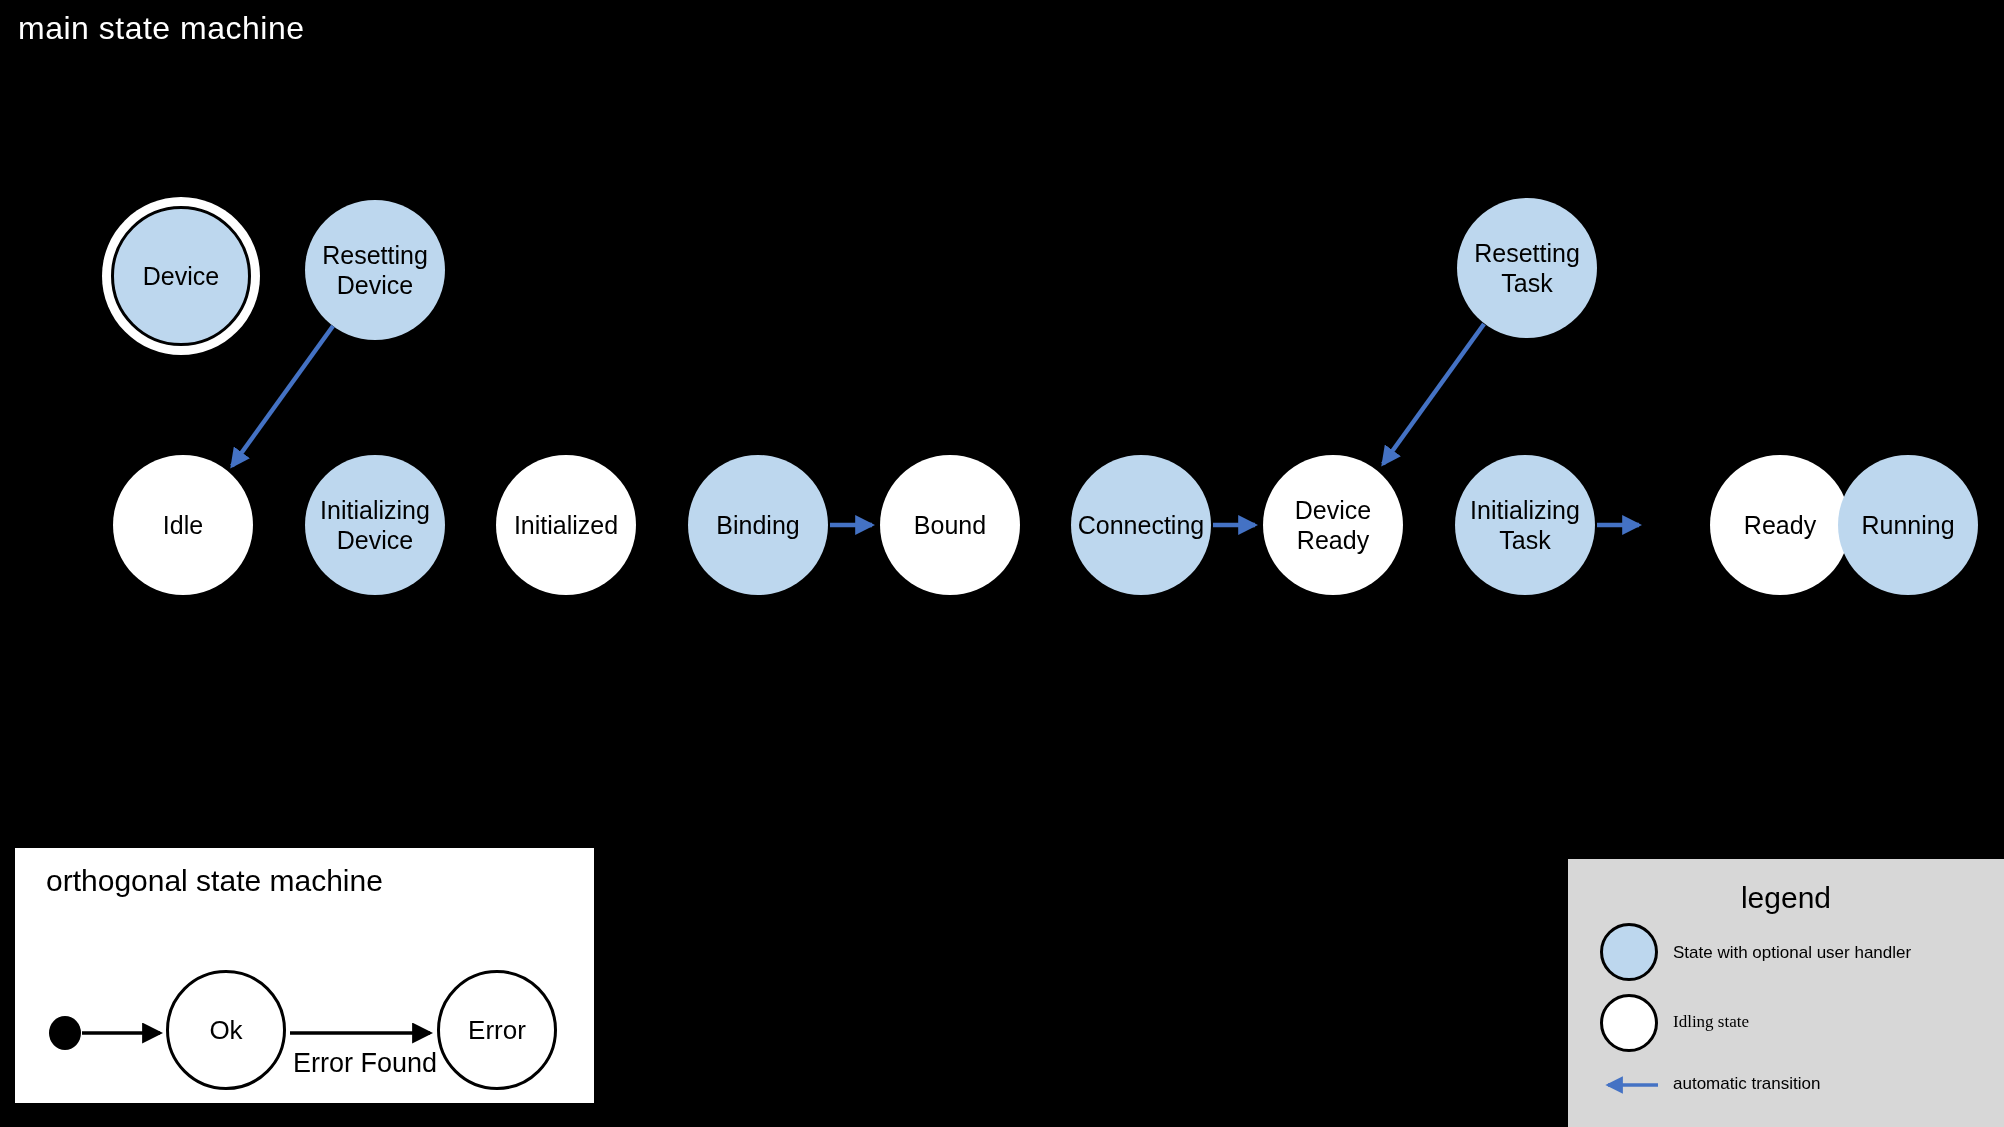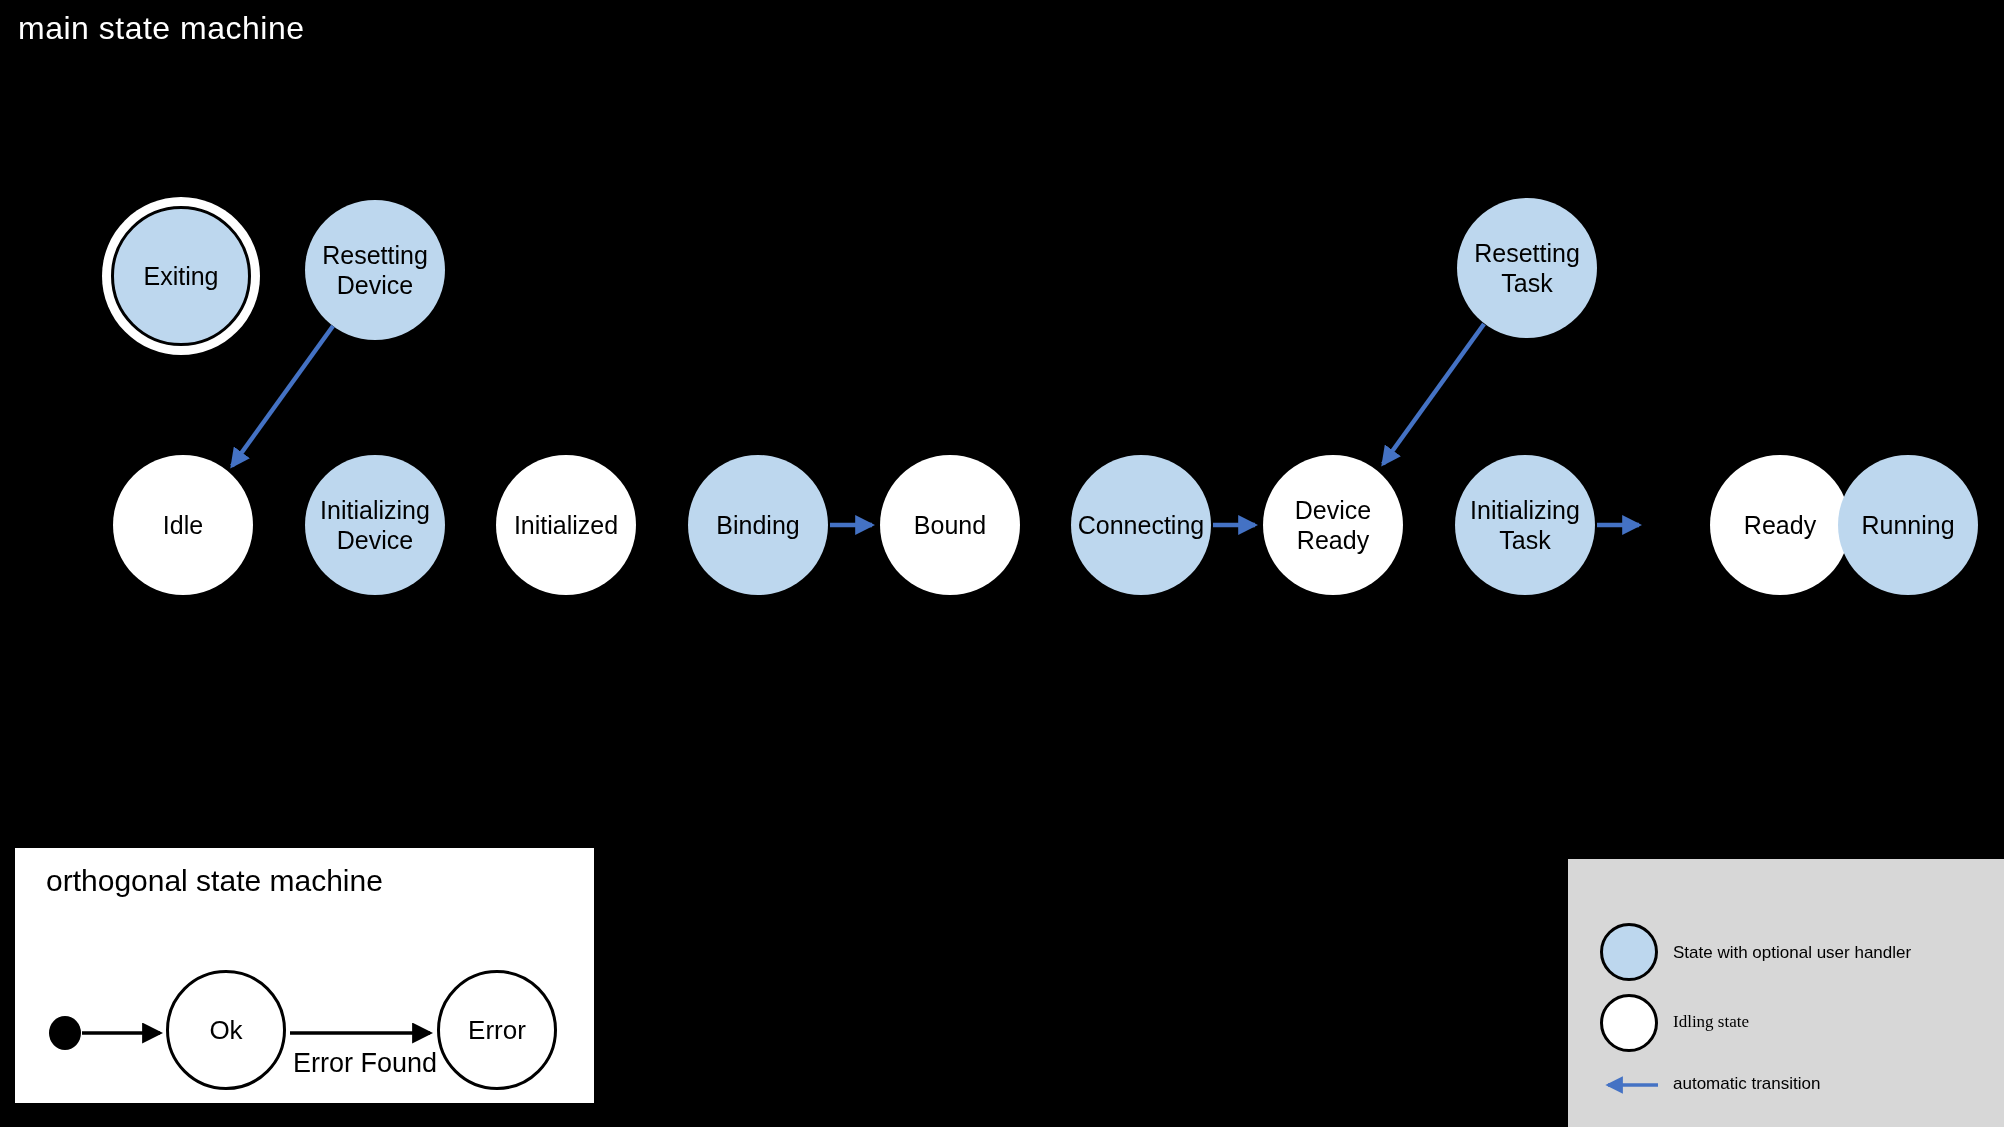--- a/index.html
+++ b/index.html
@@ -78,21 +78,21 @@
   .legend-label{
     position:absolute;left:105px;font-size:17px;color:var(--ink);
     white-space:nowrap;
   }
 </style>
 </head>
 <body>
 
 <div class="page-title">main state machine</div>
 
-<div class="state final" style="left:111px;top:206px;width:140px;height:140px;">Exiting</div>
+<div class="state final" style="left:111px;top:206px;width:140px;height:140px;">Device</div>
 <div class="state handler" style="left:305px;top:200px;">Resetting Device</div>
 <div class="state handler" style="left:1457px;top:198px;">Resetting Task</div>
 
 <div class="state idling" style="left:113px;top:455px;">Idle</div>
 <div class="state handler" style="left:305px;top:455px;">Initializing Device</div>
 <div class="state idling" style="left:496px;top:455px;">Initialized</div>
 <div class="state handler" style="left:688px;top:455px;">Binding</div>
 <div class="state idling" style="left:880px;top:455px;">Bound</div>
 <div class="state handler" style="left:1071px;top:455px;">Connecting</div>
 <div class="state idling" style="left:1263px;top:455px;">Device Ready</div>
@@ -120,20 +120,21 @@
   <line x1="333" y1="326" x2="232" y2="466" stroke="#4472c4" stroke-width="4.5" marker-end="url(#ah-blue)"></line>
   <line x1="830" y1="525" x2="872" y2="525" stroke="#4472c4" stroke-width="4.5" marker-end="url(#ah-blue)"></line>
   <line x1="1213" y1="525" x2="1255" y2="525" stroke="#4472c4" stroke-width="4.5" marker-end="url(#ah-blue)"></line>
   <line x1="1597" y1="525" x2="1639" y2="525" stroke="#4472c4" stroke-width="4.5" marker-end="url(#ah-blue)"></line>
   <line x1="1484" y1="324" x2="1383" y2="464" stroke="#4472c4" stroke-width="4.5" marker-end="url(#ah-blue)"></line>
   <line x1="82" y1="1033" x2="160" y2="1033" stroke="#000000" stroke-width="3.5" marker-end="url(#ah-black)"></line>
   <line x1="290" y1="1033" x2="430" y2="1033" stroke="#000000" stroke-width="3.5" marker-end="url(#ah-black)"></line>
 </svg>
 
 <div class="legend-panel">
+  <div class="legend-title">legend</div>
   <div class="legend-swatch handler" style="top:64px;"></div>
   <div class="legend-label" style="top:943px - 859px;top:84px;left:105px;">State with optional user handler</div>
   <div class="legend-swatch idling" style="top:135px;"></div>
   <div class="legend-label" style="top:153px;font-family:Liberation Serif, serif;">Idling state</div>
   <svg width="66" height="18" viewBox="0 0 66 18" style="position:absolute;left:28px;top:217px;">
     <defs>
       <marker id="ah-blue2" viewBox="0 0 10 10" refX="8.5" refY="5" markerWidth="5" markerHeight="5" orient="auto-start-reverse">
         <path d="M0,0 L10,5 L0,10 z" fill="#4472c4"></path>
       </marker>
     </defs>

